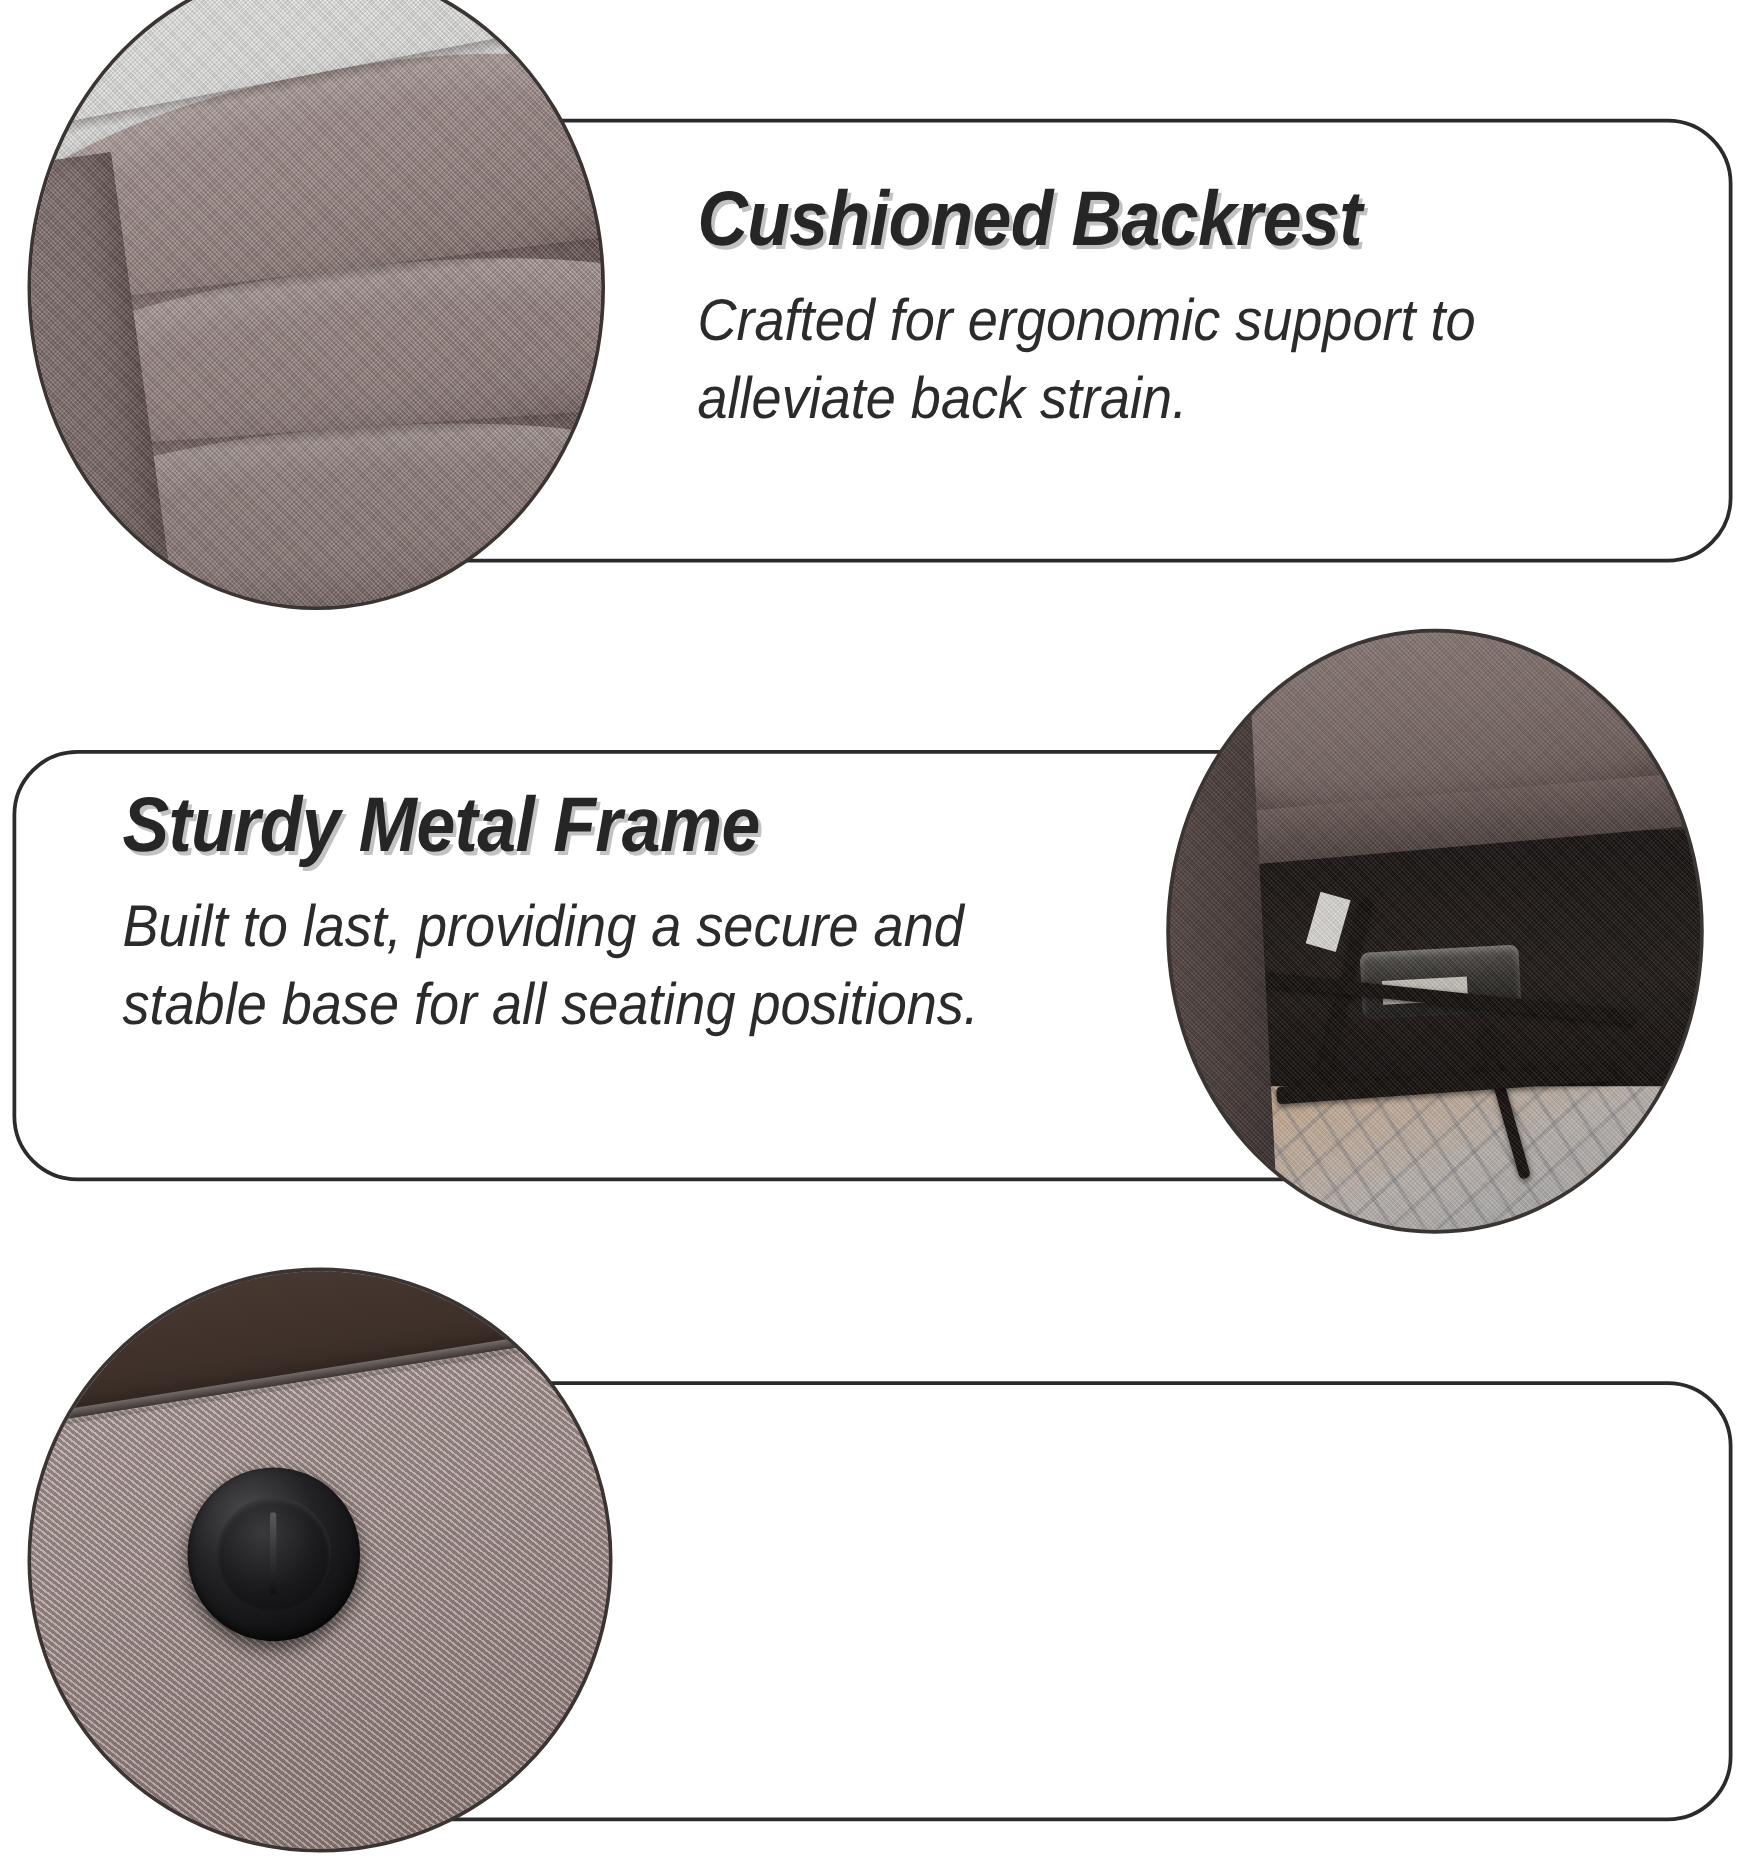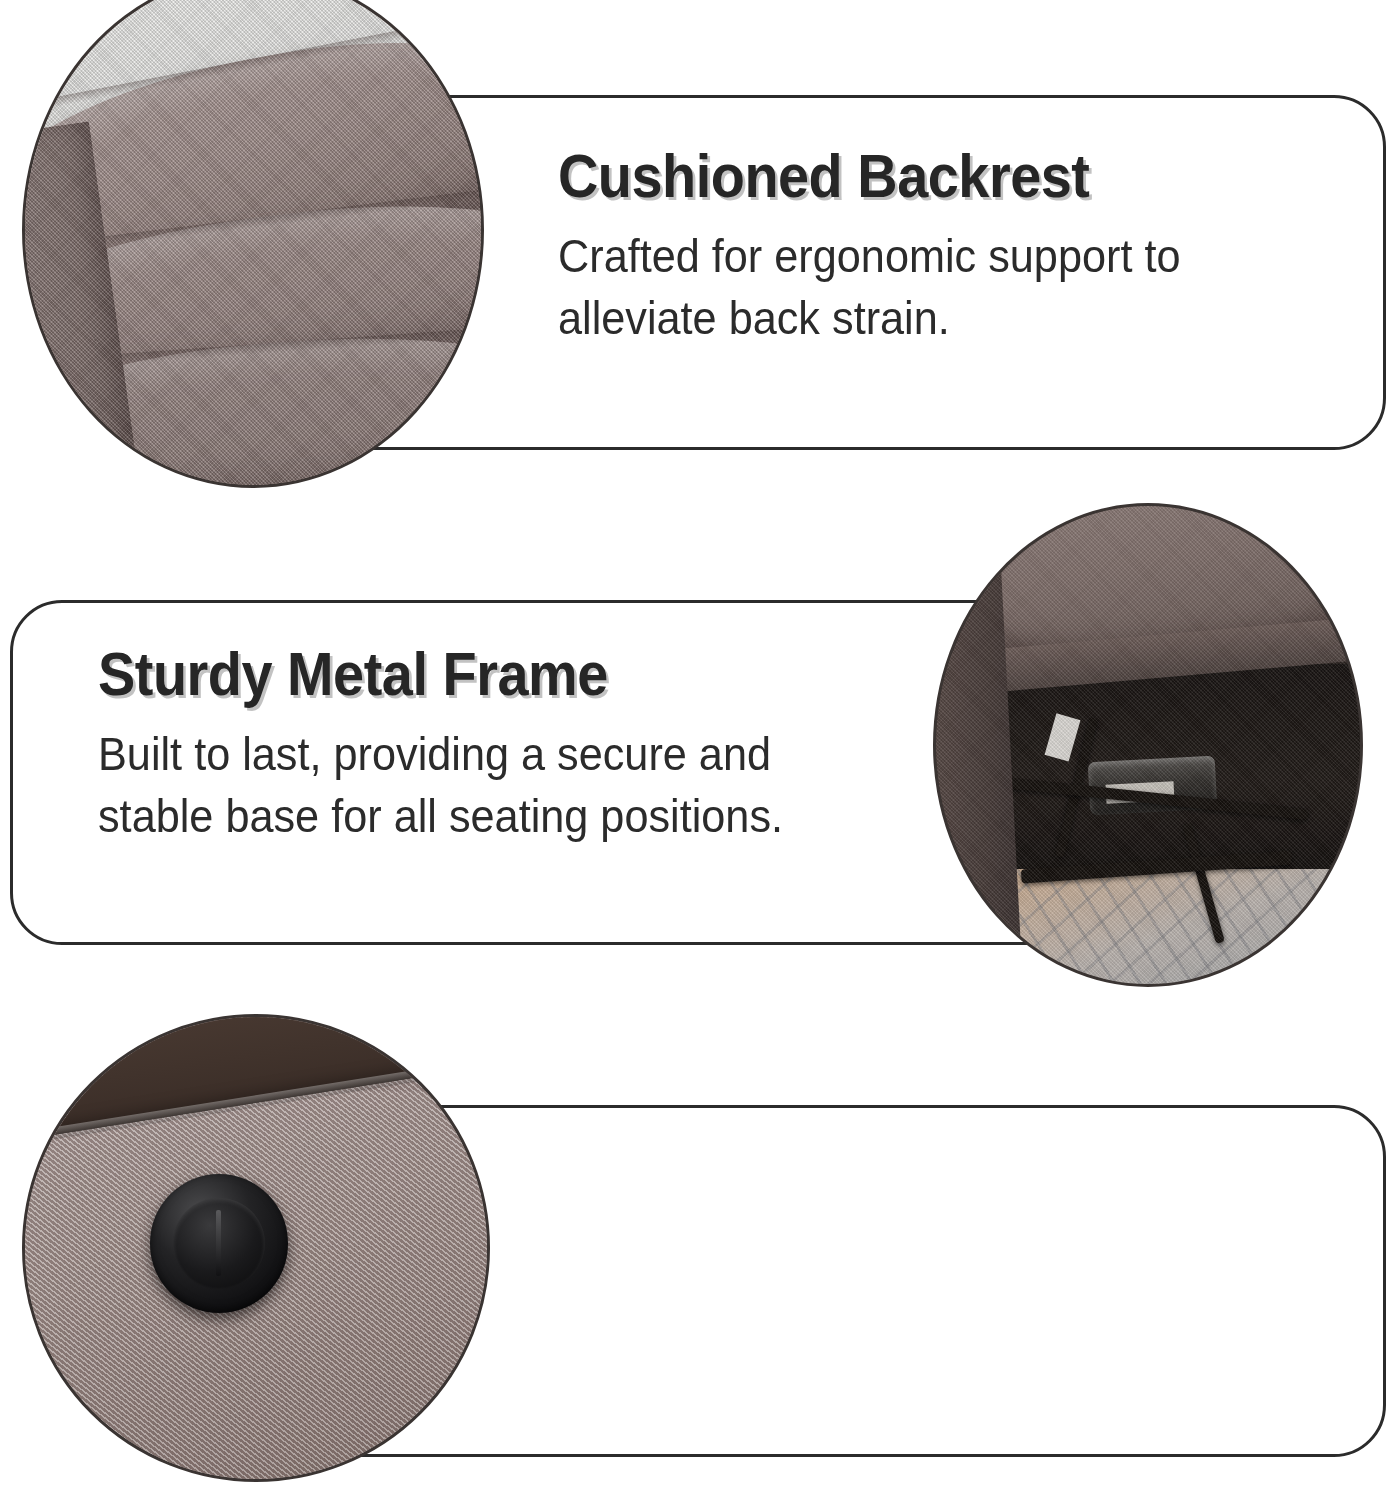--- a/index.html
+++ b/index.html
@@ -24,20 +24,21 @@
     position: absolute;
     background: #ffffff;
     border: 3px solid #2b2b2b;
     border-radius: 52px;
     z-index: 1;
   }
 
   .card-text {
     position: absolute;
     z-index: 3;
+    font-style: italic;
   }
 
   .feature-title {
     font-family: "Liberation Sans Narrow", "Liberation Sans", sans-serif;
     font-weight: bold;
     font-size: 62px;
     line-height: 1.06;
     letter-spacing: -0.5px;
     color: #262626;
     transform: scaleX(0.90);
@@ -252,21 +253,21 @@
       </div>
       <div id="side-panel-1"></div>
       <div class="weave"></div>
     </div>
   </div>
 
   <div class="conn-line" style="left:880px; top:700px; width:110px;"></div>
 
   <div class="feature-card" style="left:10px; top:600px; width:1075px; height:345px;"></div>
 
-  <div class="card-text" style="left:98px; top:628px; width:780px;margin-top:13px;">
+  <div class="card-text" style="left:98px; top:628px; width:780px;">
     <div class="feature-title">Sturdy Metal Frame</div>
     <div class="feature-desc">Built to last, providing a secure and stable base for all seating positions.</div>
   </div>
 
   <div class="photo-circle" id="circle-frame">
     <div class="photo-inner">
       <div id="dark-cavity"></div>
       <div id="rug"></div>
       <div class="frame-bar" id="bar-3"></div>
       <div class="frame-bar" id="bar-4"></div>

